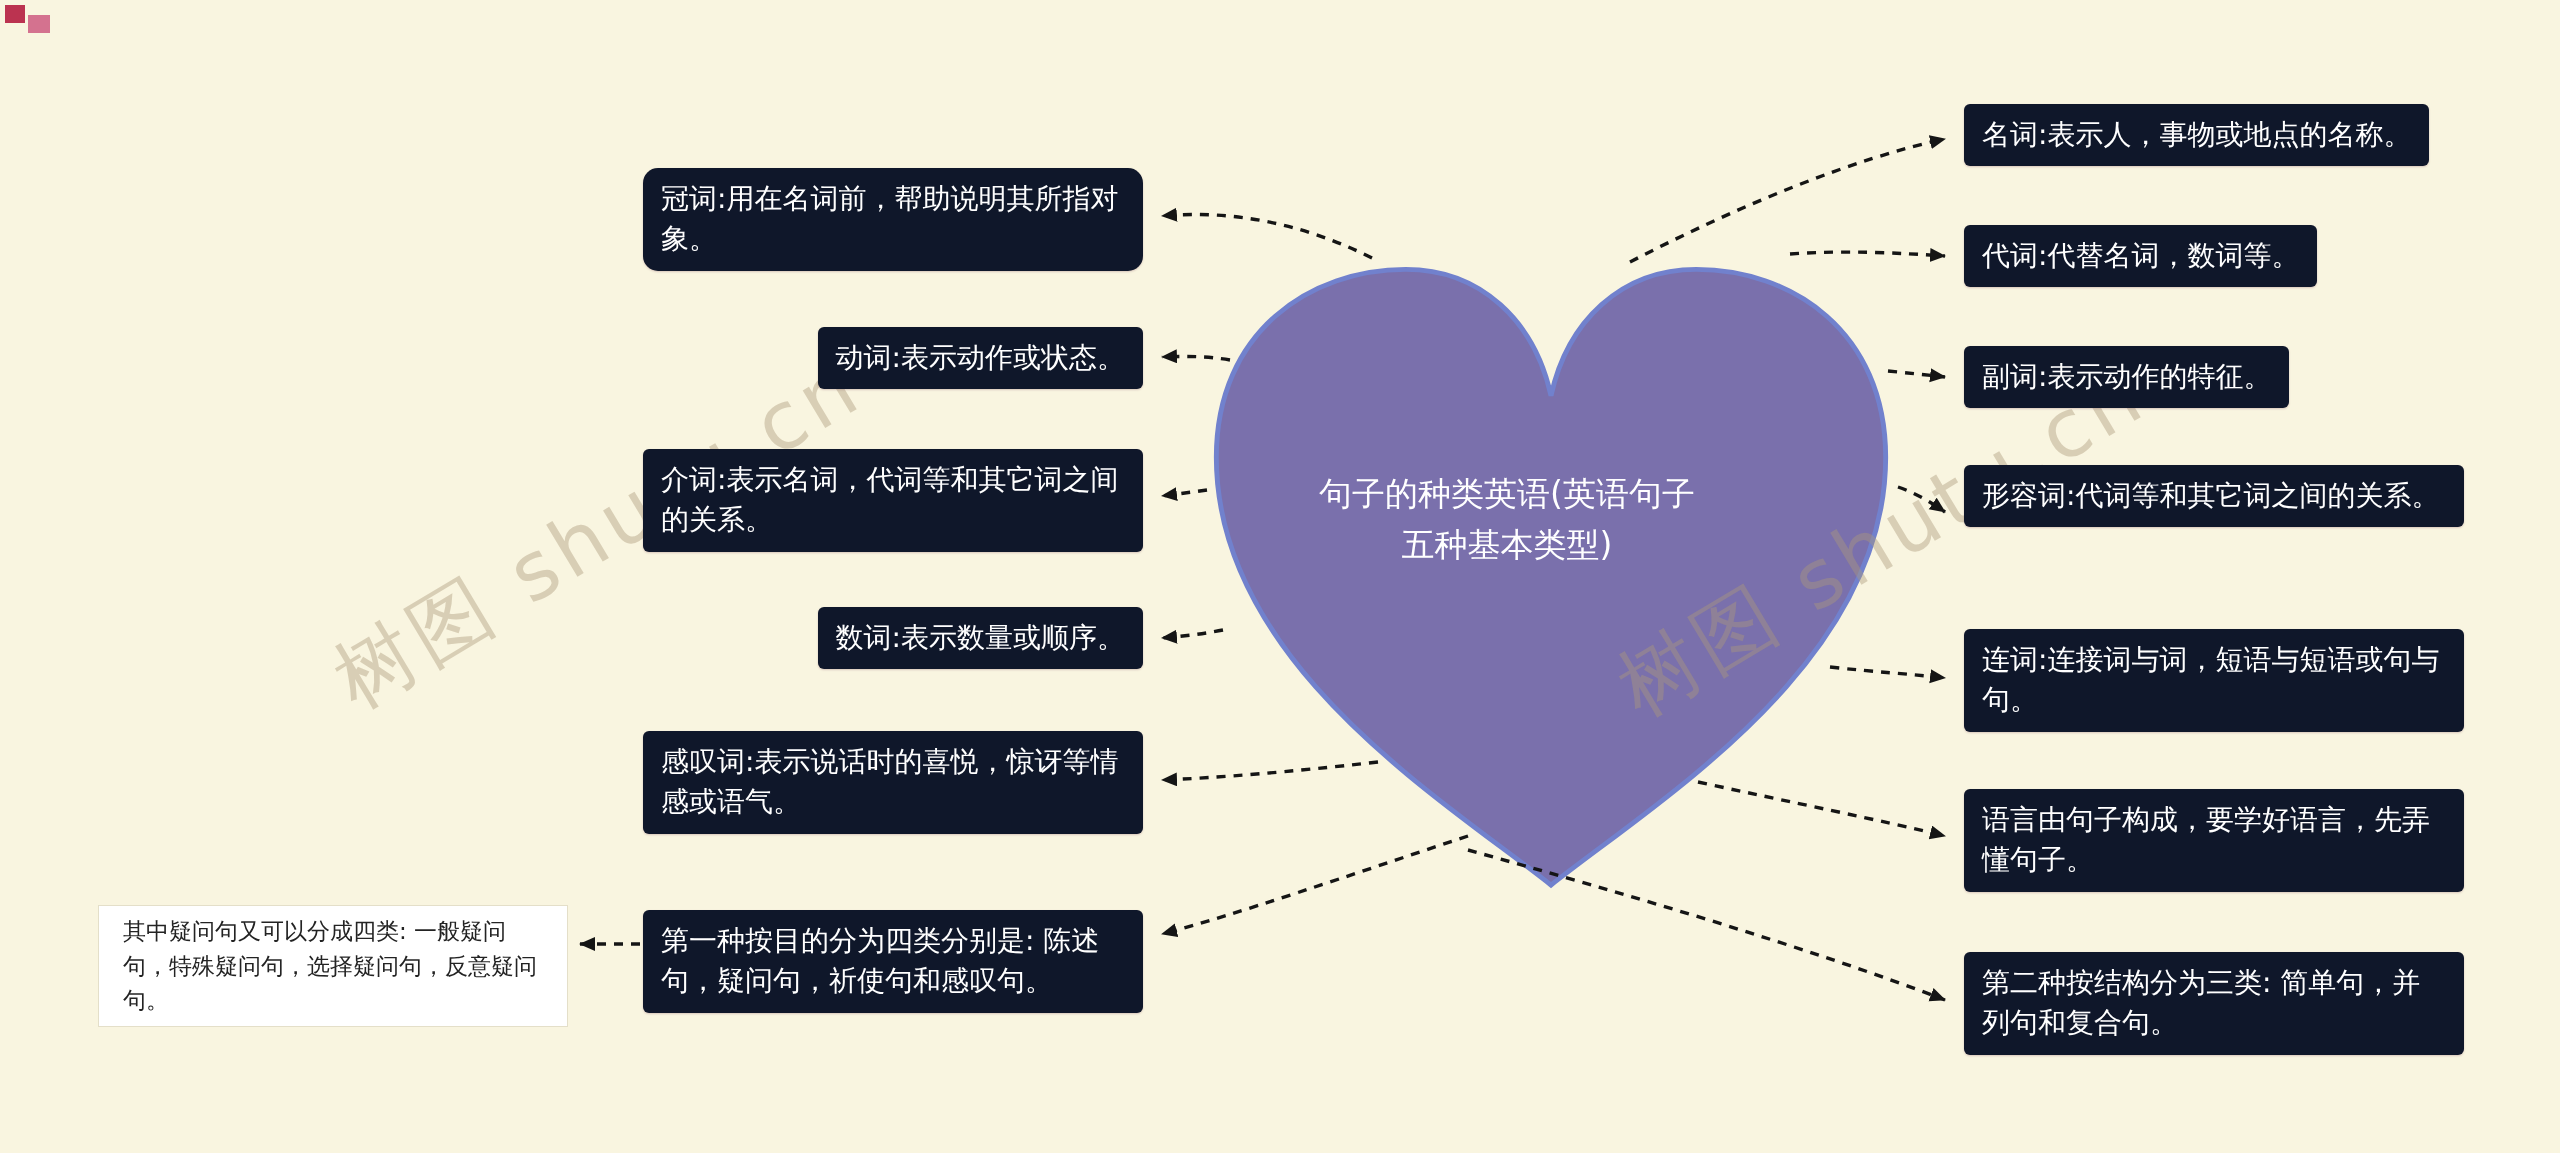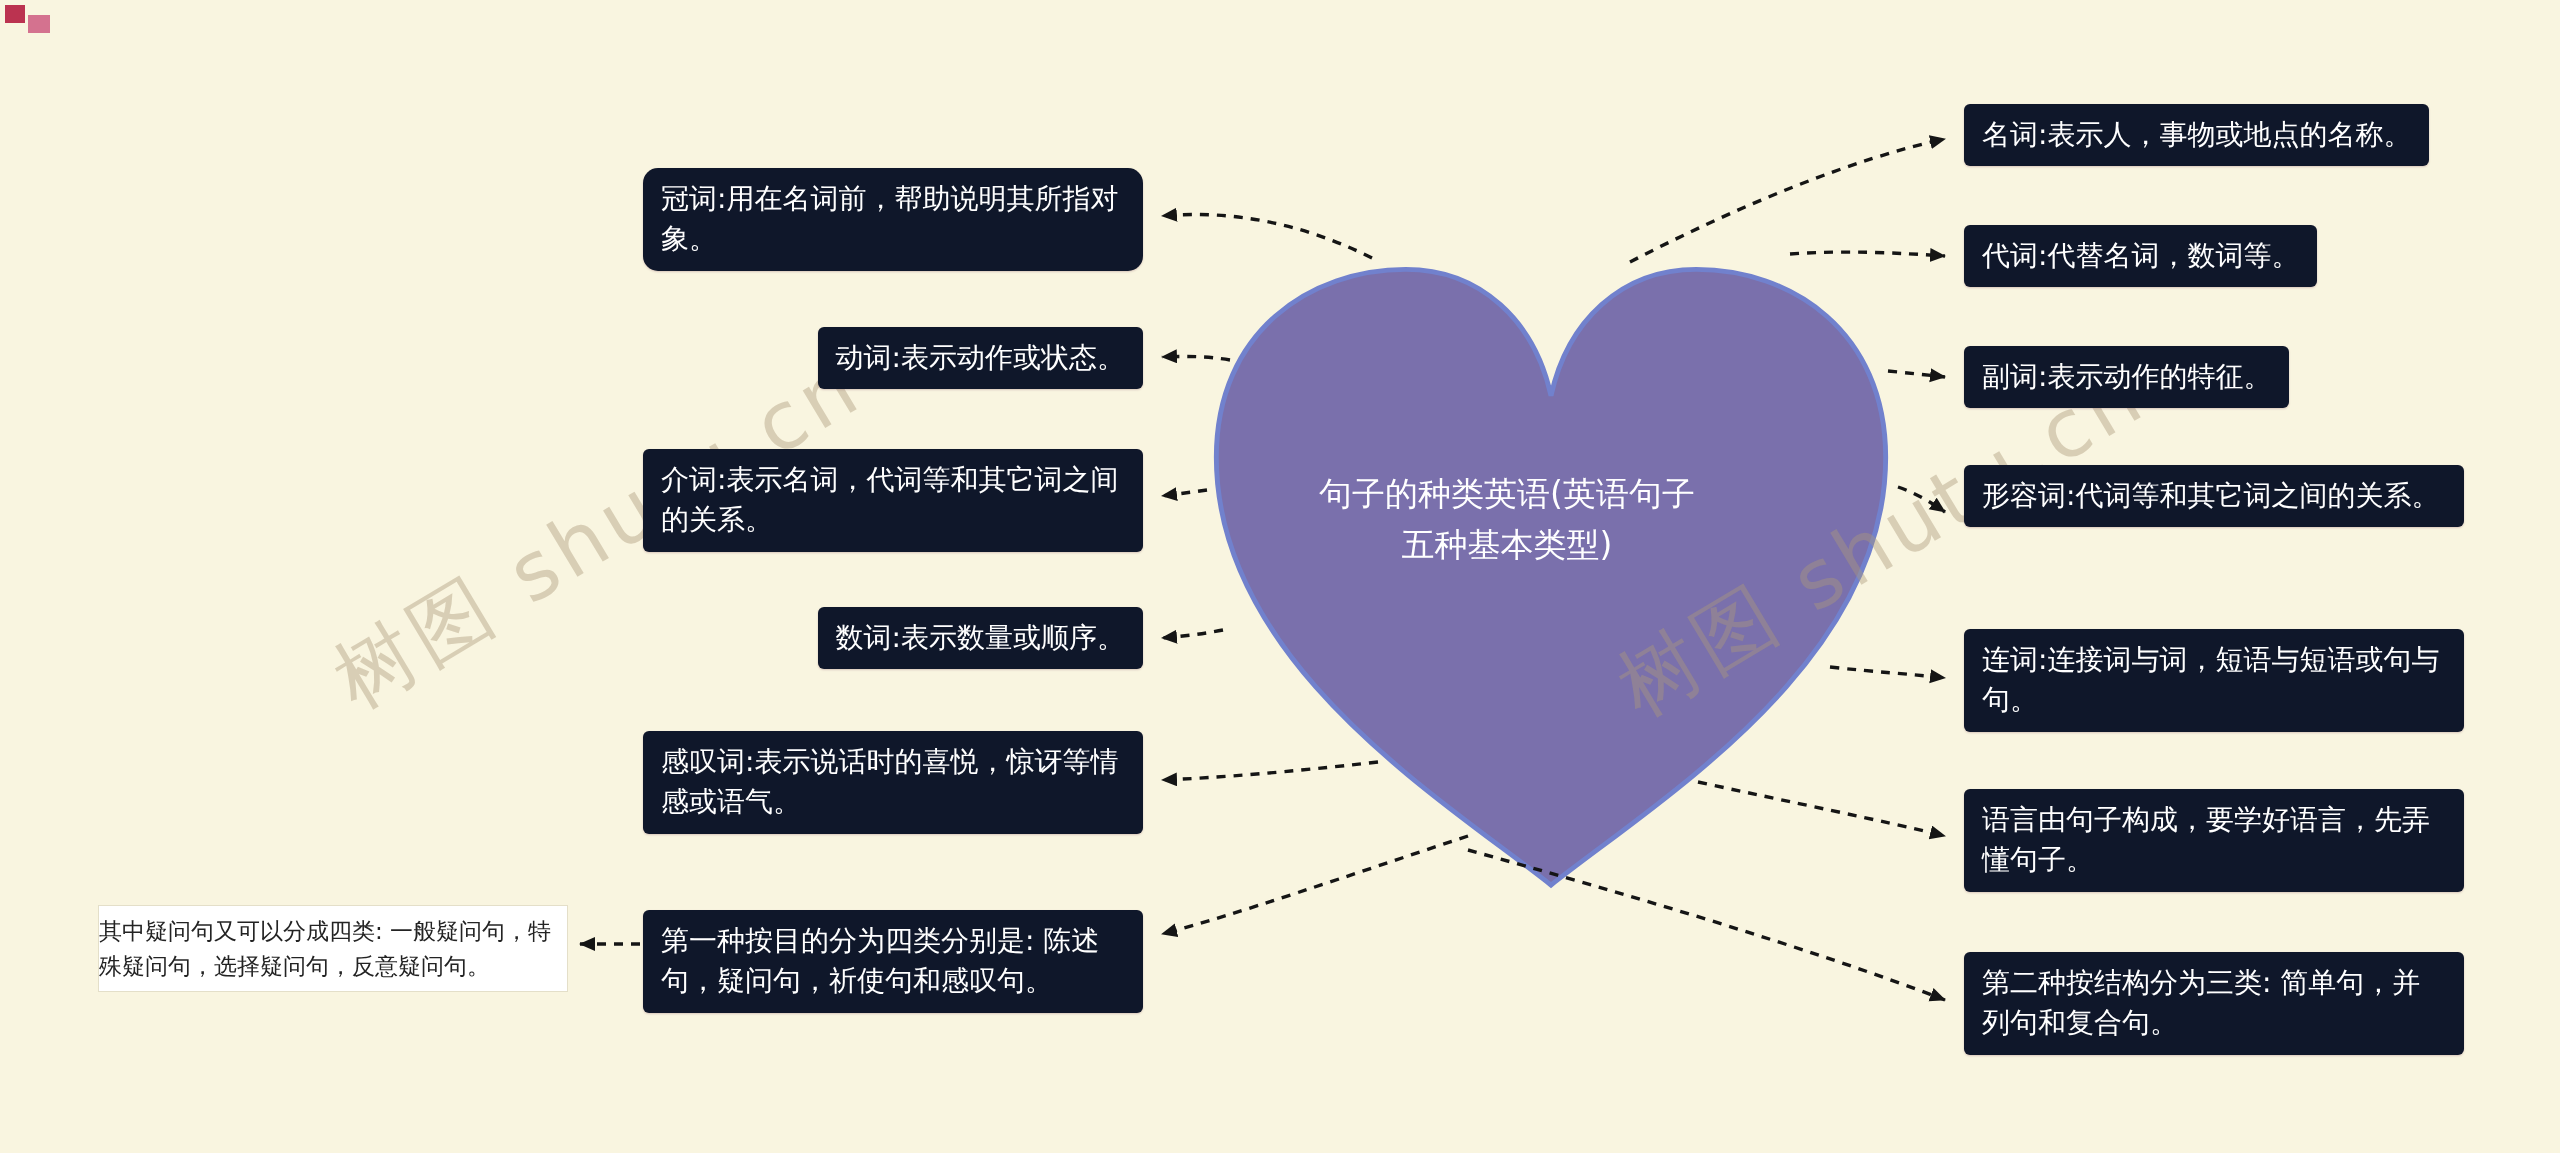--- a/index.html
+++ b/index.html
@@ -52,21 +52,21 @@
   .note{
     position:absolute;
     left:98px;top:905px;
     width:470px;
     box-sizing:border-box;
     background:#ffffff;
     border:1px solid #e4dfc9;
     color:#232323;
     font-size:23px;
     line-height:1.5;
-    padding:8px 0;
+    padding:8px 24px;
     z-index:6;
   }
 </style>
 </head>
 <body>
 
 <div id="canvas">
 
   <div class="corner-sq" style="left:5px;top:5px;width:20px;height:18px;background:#bb3350;"></div>
   <div class="corner-sq" style="left:28px;top:15px;width:22px;height:18px;background:#d4728f;"></div>

